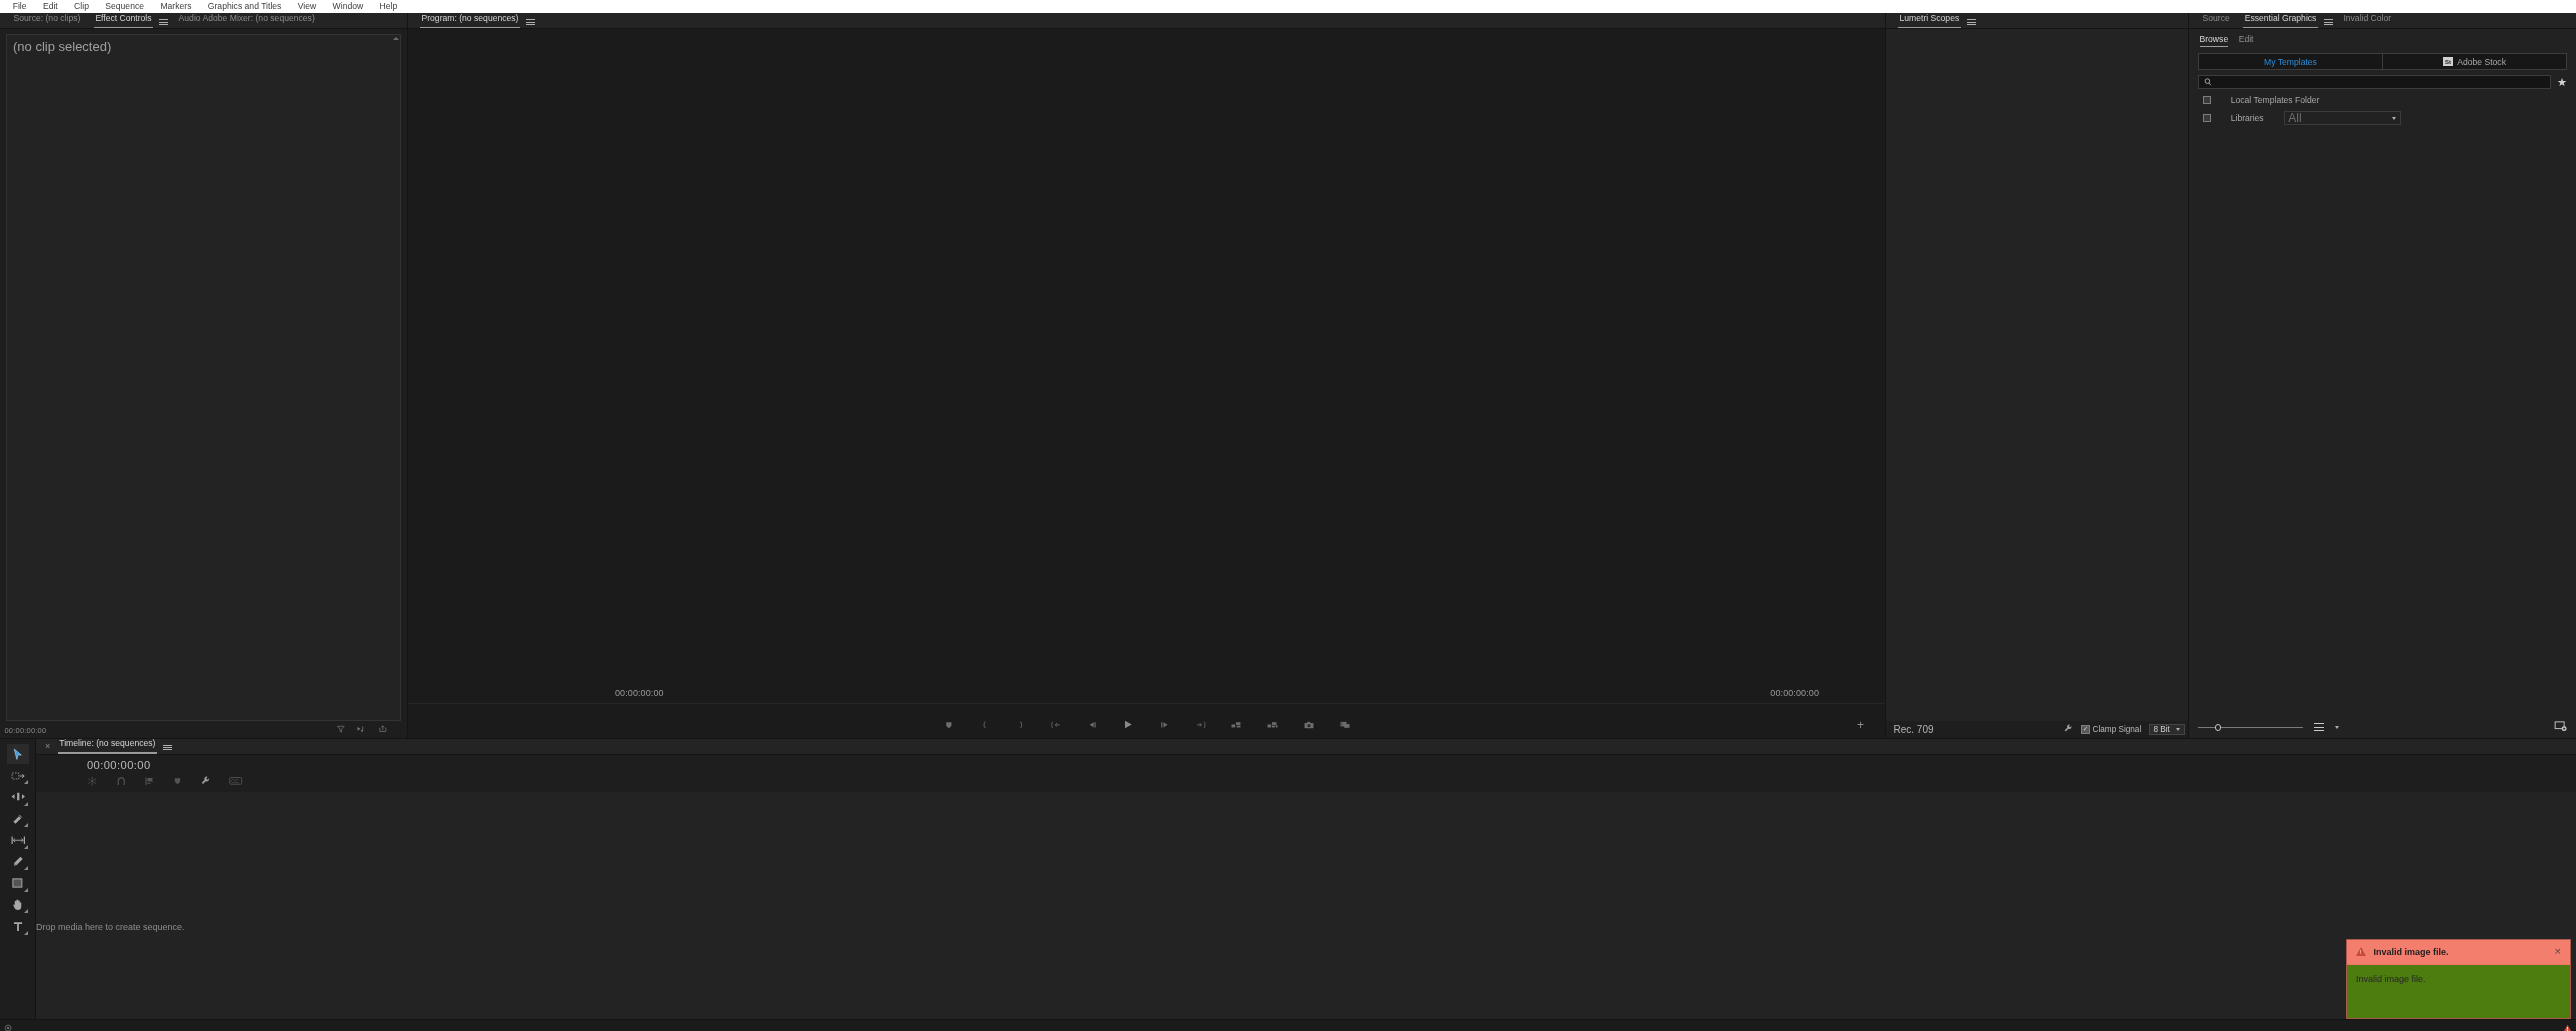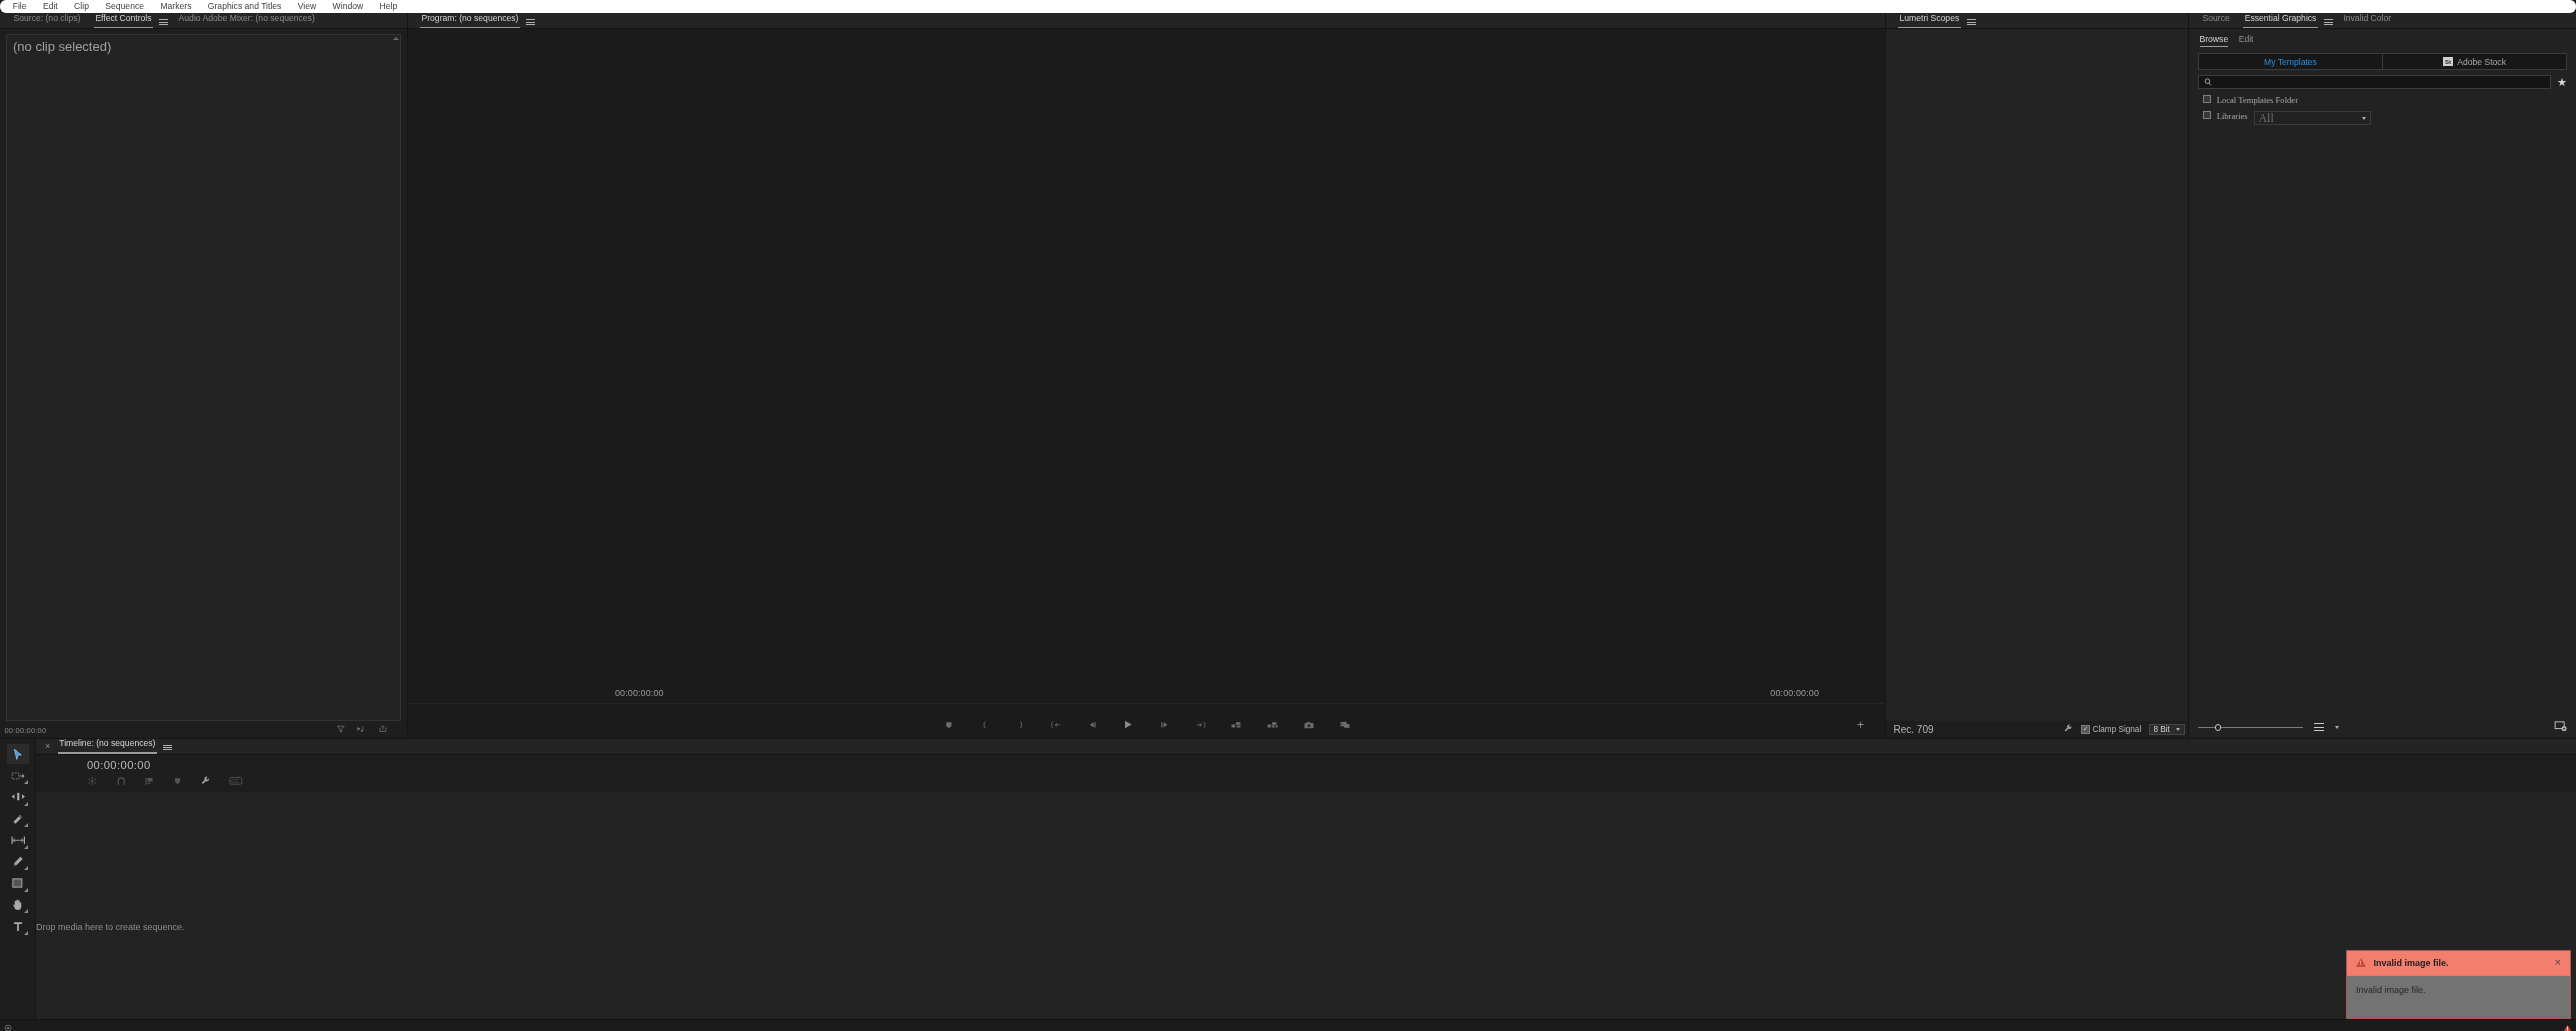--- a/index.html
+++ b/index.html
@@ -9,21 +9,21 @@
     font-family: "Liberation Sans", sans-serif;
     overflow: hidden;
     color: #c8c8c8;
   }
   .app { position: relative; width: 2576px; height: 1031px; background: #1b1b1b; }
 
   
   .menubar {
     position: absolute; left: 0; top: 0; width: 2576px; height: 12.7px;
     background: #ffffff; display: flex; align-items: center;
-    padding-left: 4.5px; gap: 0; border-radius: 6px;
+    padding-left: 4.5px; gap: 0;
   }
   .menubar .mi {
     font-size: 8.6px; color: #3d3d3d; padding: 0 8.2px; line-height: 12.7px;
     white-space: nowrap; cursor: default;
   }
 
   
   .panel { position: absolute; background: #1e1e1e; }
   .panel-tabs {
     height: 16.5px; background: #242424; display: flex; align-items: flex-end;
@@ -129,21 +129,21 @@
   .eg-searchrow { display: flex; align-items: center; gap: 6px; margin: 5.2px 9px 0 9px; }
   .eg-search {
     flex: 1; height: 14.2px; background: #141414; border: 0.7px solid #3c3c3c;
     display: flex; align-items: center; padding: 0 4.5px; gap: 3.7px;
   }
   .eg-search input {
     background: transparent; border: 0; outline: none; color: #d0d0d0;
     font-size: 8.2px; font-family: "Liberation Sans", sans-serif; width: 100%;
   }
   .star { color: #d2d2d2; font-size: 11.2px; line-height: 1; }
-  .eg-row { display: flex; gap: 6px; margin: 6px 9px 0 13.5px; font-family: Liberation Serif, serif; }
+  .eg-row { display: flex; align-items: center; gap: 20px; margin: 6px 9px 0 13.5px; }
   .eg-row .lbl { font-size: 8.6px; color: #a8a8a8; }
   .eg-mini-select {
     width: 117px; height: 14px; background: #222; border: 0.7px solid #3b3b3b;
     display: flex; align-items: center; justify-content: space-between; padding: 0 3.7px;
     font-size: 12px; color: #6e6e6e;
   }
   .eg-footer {
     position: absolute; left: 0; right: 0; bottom: 0; height: 21px;
     display: flex; align-items: center; gap: 10.5px; padding: 0 9px; background:#222;
   }
@@ -183,22 +183,22 @@
   
   .statusbar {
     position: absolute; left: 0; bottom: 0; width: 2576px; height: 12px;
     background: #1b1b1b; border-top: 0.7px solid #141414;
   }
   .status-left { position: absolute; left: 3.7px; top: 1.5px; }
   .status-right { position: absolute; right: 4.5px; top: 1.5px; }
 
   
   #toast {
-    position: absolute; right: 6px; bottom: 13.5px; width: 223px; height: 67px;
-    background: #737373; color: #1d1d1d; box-shadow: 0 0 0 0.7px #e9705f; margin-top: 24px;
+    position: absolute; right: 6px; bottom: 13.5px; width: 223px; height: 78px;
+    background: #4d7c0f; color: #1d1d1d; box-shadow: 0 0 0 0.7px #e9705f; margin-top: 24px;
   }
   .toast-head {
     height: 25.5px; background: #f37e6e; display: flex; align-items: center;
     gap: 7.5px; padding: 0 9px; border-bottom: 0.7px solid #ef7565;
   }
   .toast-title { font-size: 9px; font-weight: bold; color: #1d1d1d; }
   .toast-close { margin-left: auto; font-size: 11.2px; color: #5d4440; line-height: 1; cursor: pointer; }
   .toast-body { padding: 9px 9px; font-size: 9px; color: #262626; }
   .warn-tri {
     width: 0; height: 0; border-left: 5.2px solid transparent; border-right: 5.2px solid transparent;

